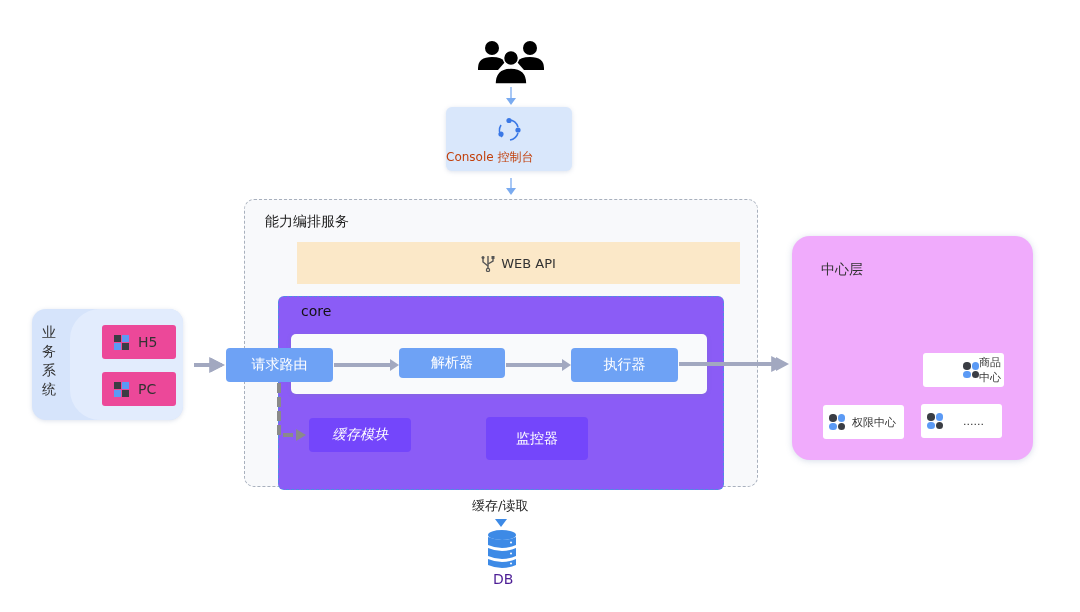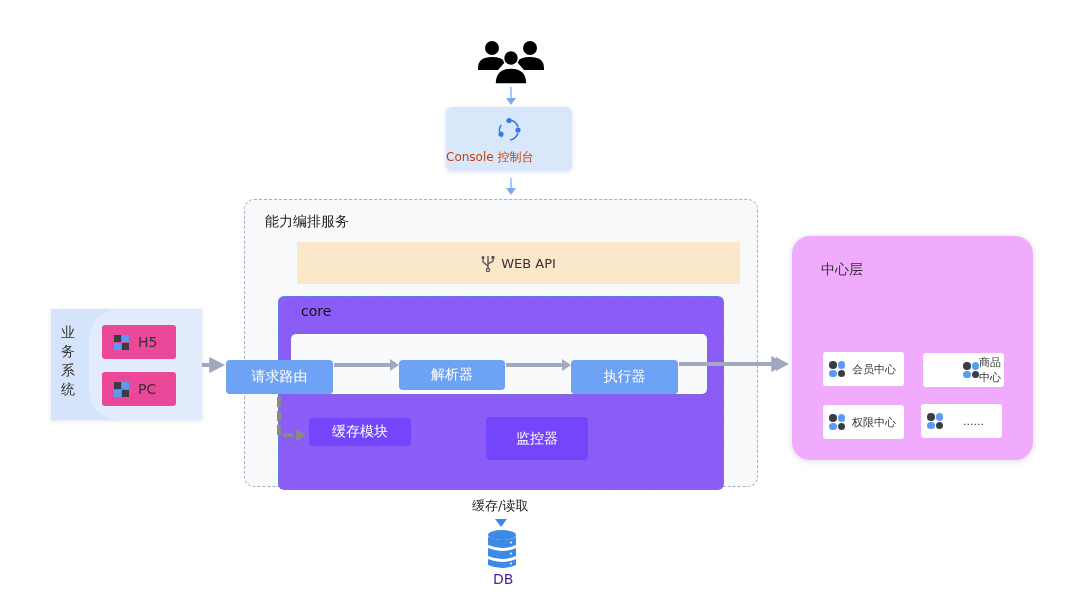--- a/index.html
+++ b/index.html
@@ -21,31 +21,31 @@
   #service-title { left: 20px; top: 13px; font-size: 14px; color: #222; }
   #webapi-bar { left: 52px; top: 42px; width: 443px; height: 42px; background: #fbe8c8; padding-left: 30px; }
   #webapi-content { left: 0; top: 0; width: 100%; height: 100%; display: flex; align-items: center; justify-content: center; gap: 6px; font-size: 13px; color: #333; }
   #usb-icon { width: 14px; height: 18px; }
 
   #core-box { left: 278px; top: 296px; width: 446px; height: 194px; border: 1.5px dashed #4a90e2; border-radius: 6px; background: #8b5cf6; }
   #core-title { left: 22px; top: 6px; font-size: 14px; color: #111; }
   #flow-panel { left: 12px; top: 37px; width: 416px; height: 60px; background: #f9fafc; border-radius: 5px;
     box-shadow: 0 1px 4px rgba(120,130,160,0.3); }
 
-  .blue-btn { background: #6ea2f5; color: #fff; font-size: 14px; display: flex; align-items: center; justify-content: center; border-radius: 4px; margin-top: 12px; }
+  .blue-btn { background: #6ea2f5; color: #fff; font-size: 14px; display: flex; align-items: center; justify-content: center; border-radius: 4px; }
   .purple-btn { background: #7446fb; color: #fff; font-size: 14px; display: flex; align-items: center; justify-content: center; border-radius: 4px; }
 
   #router-btn { left: 226px; top: 348px; width: 107px; height: 34px; }
   #parser-btn { left: 399px; top: 348px; width: 106px; height: 30px; }
   #executor-btn { left: 571px; top: 348px; width: 107px; height: 34px; }
-  #cache-btn { left: 309px; top: 418px; width: 102px; height: 28px; }
+  #cache-btn { left: 309px; top: 418px; width: 102px; height: 34px; font-style: italic; }
   #monitor-btn { left: 486px; top: 417px; width: 102px; height: 43px; }
 
   
-  #biz-box { left: 51px; top: 309px; width: 151px; height: 111px; border-radius: 0; background: #d6e4fb; overflow: hidden;
+  #biz-box { left: 32px; top: 309px; width: 151px; height: 111px; border-radius: 14px; background: #d6e4fb; overflow: hidden;
     box-shadow: 0 1px 4px rgba(120,140,180,0.25); }
   #biz-inner { left: 38px; top: 0; width: 130px; height: 111px; background: #e2ecfd; border-radius: 30px 0 0 30px; }
   #biz-title { left: 10px; top: 14px; width: 16px; font-size: 14px; line-height: 19px; color: #333; }
   .client-card { width: 74px; height: 34px; background: #ec4899; border-radius: 3px; display: flex; align-items: center; padding-left: 12px; gap: 10px; font-size: 14px; color: #333; }
   #client-h5 { left: 102px; top: 325px; }
   #client-pc { left: 102px; top: 372px; }
   .win-icon { width: 14px; height: 14px; display: grid; grid-template-columns: 7px 7px; grid-template-rows: 7px 7px; gap: 1px; }
   .win-icon span { display: block; }
 
   
@@ -181,29 +181,20 @@
       <span style="background:#5b9af5"></span>
     <span style="background:#5b9af5"></span>
       <span style="background:#3a3d44"></span>
   </span>
   <span>PC</span>
 </div>
 
 <div id="center-box" class="abs">
   <div id="center-title" class="abs">中心层</div>
 
-  <div class="abs center-card" style="left:31px;top:116px;">
-    <span class="clover">
-      <span style="left:0;top:0;background:#3a3d44"></span>
-        <span style="left:8.5px;top:0;background:#5b9af5"></span>
-      <span style="left:0;top:8.5px;background:#5b9af5"></span>
-        <span style="left:8.5px;top:8.5px;background:#3a3d44"></span>
-    </span>
-    <span>会员中心</span>
-  </div>
   <div class="abs center-card" style="left:131px;top:117px;padding-left:40px;">
     <span class="clover">
       <span style="left:0;top:0;background:#3a3d44"></span>
         <span style="left:8.5px;top:0;background:#5b9af5"></span>
       <span style="left:0;top:8.5px;background:#5b9af5"></span>
         <span style="left:8.5px;top:8.5px;background:#3a3d44"></span>
     </span>
     <span>商品中心</span>
   </div>
   <div class="abs center-card" style="left:31px;top:169px;">

